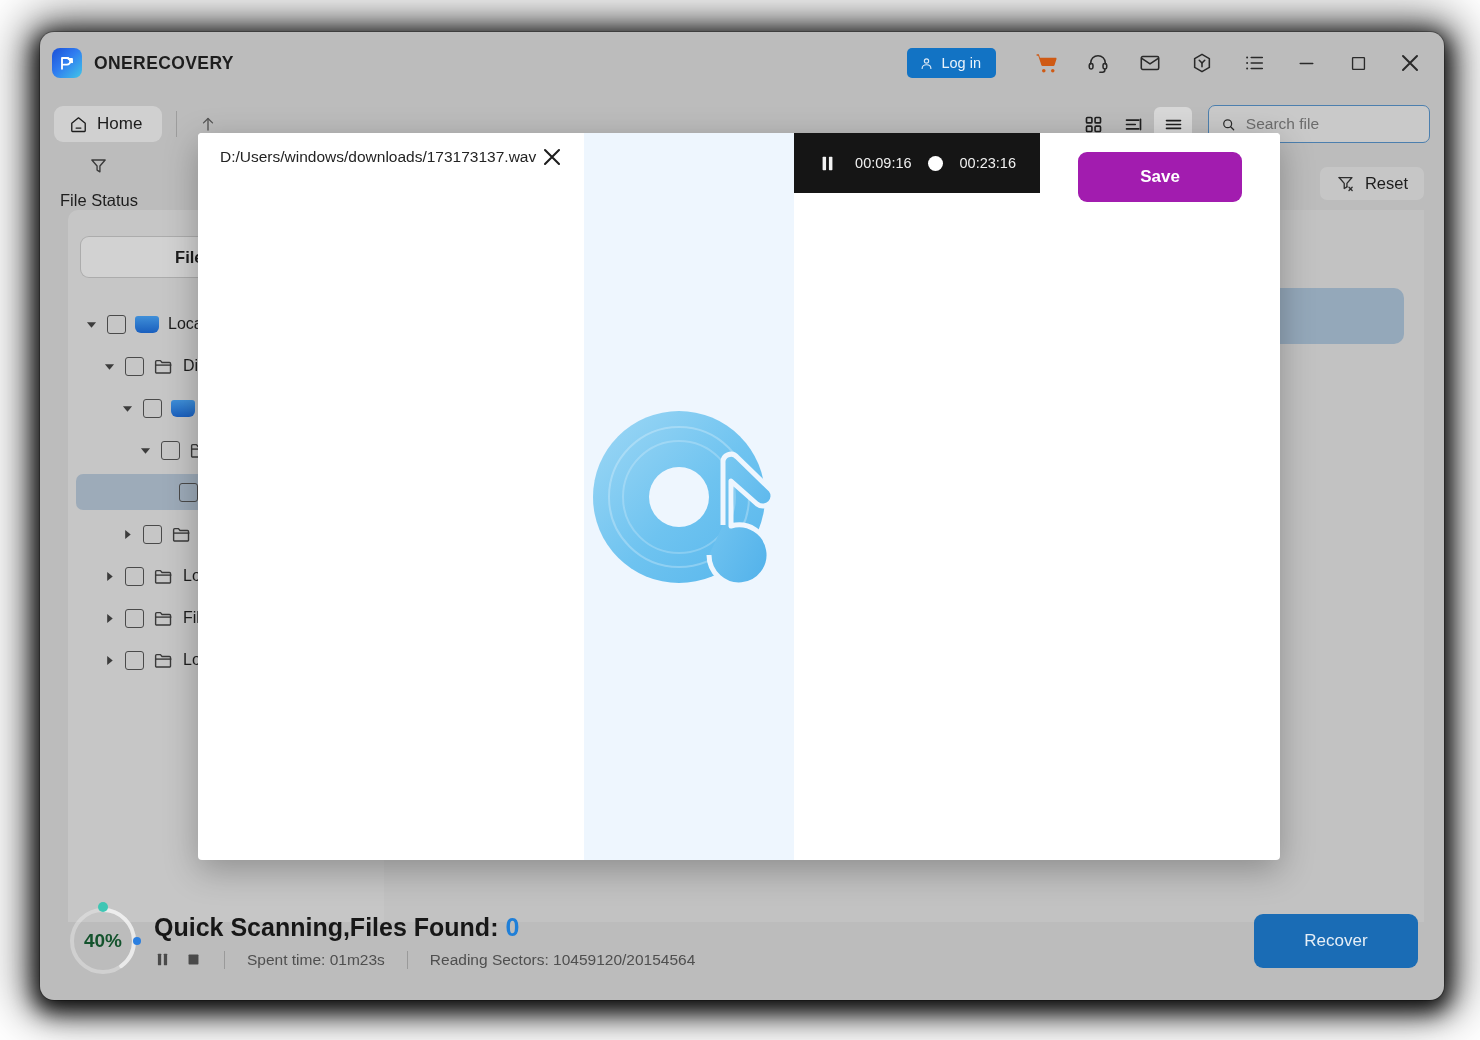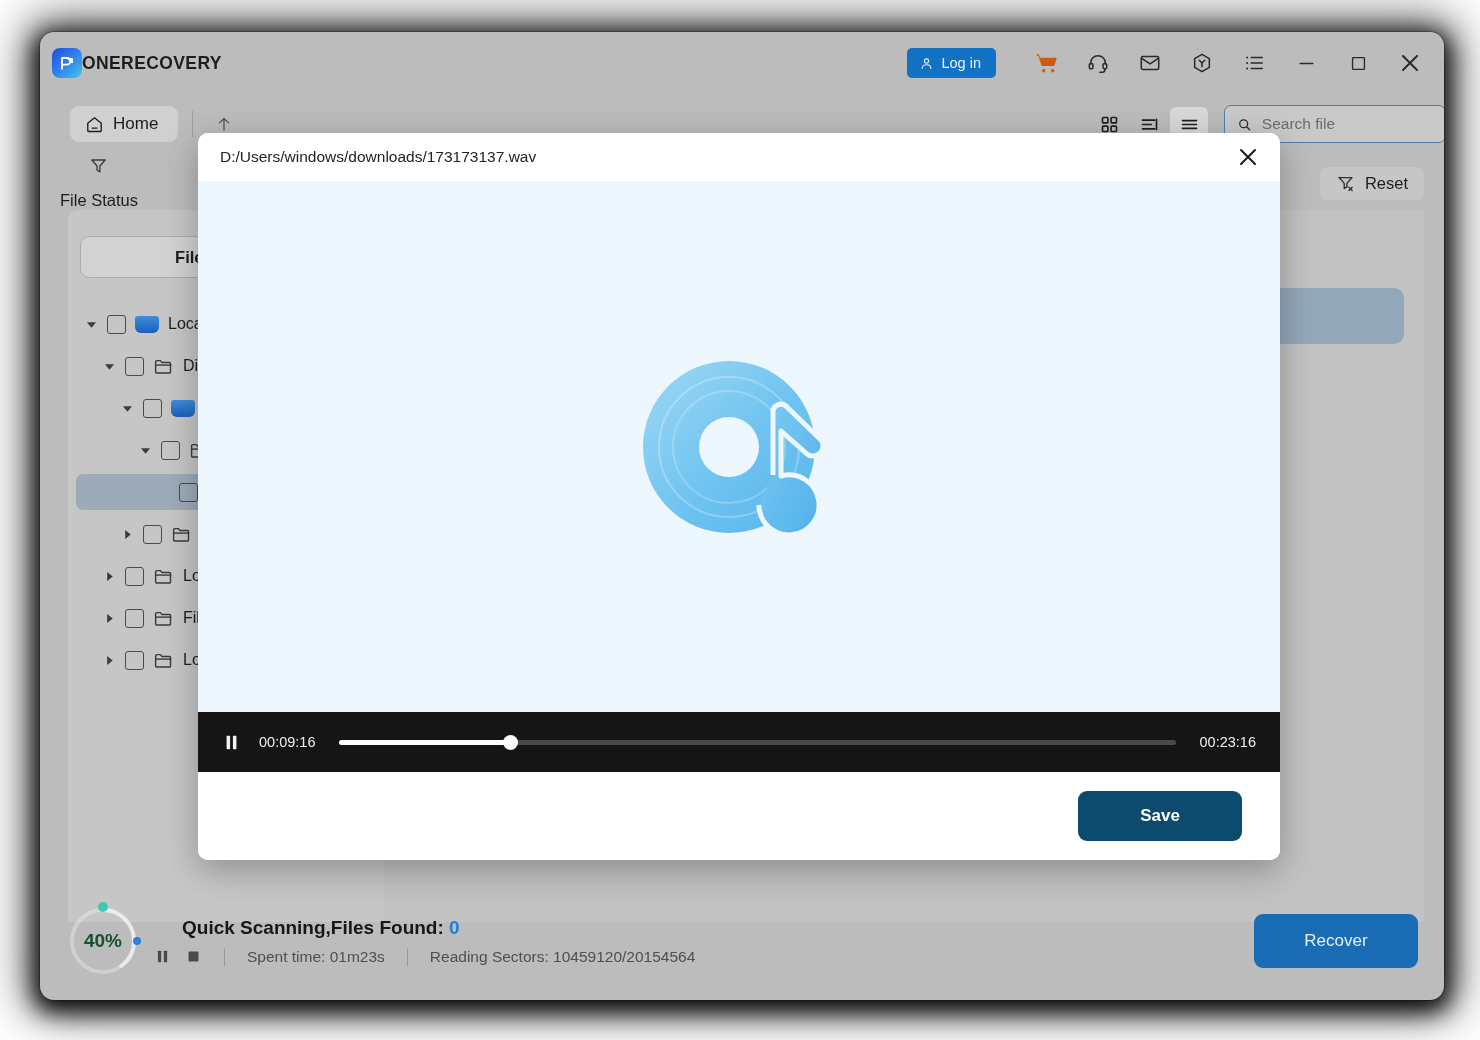--- a/index.html
+++ b/index.html
@@ -27,21 +27,21 @@
   }
 
   
   #app-dim { position: absolute; inset: 0; }
 
   
   .titlebar {
     position: absolute; left: 0; top: 0; width: 100%; height: 62px;
     display: flex; align-items: center;
   }
-  .brand { display: flex; align-items: center; gap: 0; margin-left: 12px; }
+  .brand { display: flex; align-items: center; gap: 12px; margin-left: 12px; }
   .brand-logo {
     width: 30px; height: 30px; border-radius: 8px;
     background: linear-gradient(135deg, #1a4fd6 0%, #2f7bf0 45%, #42c6e8 100%);
     display: flex; align-items: center; justify-content: center;
     color: #fff; font-weight: 700; font-size: 17px;
     position: relative;
   }
   .brand-logo svg { width: 20px; height: 20px; }
   .brand-name {
     font-size: 17.5px; font-weight: 700; color: #1d1d1d; letter-spacing: 0.4px;
@@ -61,21 +61,21 @@
     width: 40px; height: 40px; display: flex; align-items: center; justify-content: center;
     cursor: pointer; color: #2a2a2a;
   }
   .ticon svg { width: 22px; height: 22px; }
   .ticon.cart svg { width: 25px; height: 25px; }
   .ticon.winbtn svg { width: 19px; height: 19px; }
   .ticon.close svg { width: 24px; height: 24px; }
 
   
   .navbar {
-    position: absolute; left: 16px; top: 62px; width: 100%; height: 60px;
+    position: absolute; left: 0; top: 62px; width: 100%; height: 60px;
     display: flex; align-items: center; padding: 0 14px;
   }
   .home-btn {
     display: flex; align-items: center; gap: 9px;
     background: rgba(255,255,255,0.30);
     border-radius: 9px; padding: 8px 20px 8px 15px;
     font-size: 17px; color: #1d1d1d; cursor: pointer;
   }
   .home-btn svg { width: 19px; height: 19px; }
   .nav-sep { width: 1px; height: 26px; background: rgba(0,0,0,0.16); margin: 0 14px; }
@@ -201,43 +201,43 @@
   }
   .dot-blue {
     position: absolute; right: -1px; top: 50%; margin-top: -4px;
     width: 8px; height: 8px; border-radius: 50%; background: #2b7fe0;
   }
   .dot-teal {
     position: absolute; left: 50%; top: -2px; margin-left: -5px;
     width: 10px; height: 10px; border-radius: 50%; background: #3fc6b4;
   }
   .status-text { display: flex; flex-direction: column; gap: 9px; }
-  .scan-line { font-size: 19px; font-weight: 700; color: #171717; margin-left: 28px; }
+  .scan-line { font-size: 25px; font-weight: 700; color: #171717; }
   .scan-line .count { color: #1f7fd8; }
   .sub-line { display: flex; align-items: flex-start; gap: 14px; }
   .ctrl-btn { cursor: pointer; display: flex; align-items: center; }
   .ctrl-btn svg { width: 17px; height: 17px; color: #4a4a4a; }
   .sub-sep { width: 1px; height: 18px; background: rgba(0,0,0,0.18); margin: 0 8px; }
   .sub-text { font-size: 15.5px; color: #4f4f4f; }
   .recover-btn {
     margin-left: auto; width: 164px; height: 54px; border-radius: 9px;
     background: #1a6cb5; color: #e6eff7; border: none; cursor: pointer;
     font-size: 17px; font-family: "Liberation Sans", sans-serif;
   }
 
   
   #modal {
     position: absolute;
     left: 158px; top: 101px;
     width: 1082px; height: 727px;
     background: #ffffff;
-    border-radius: 10px;
+    border-radius: 4px;
     box-shadow: 0 10px 34px rgba(0,0,0,0.28);
     overflow: hidden;
-    display: flex; flex-direction: column;
+    display: flex; flex-direction: row;
   }
   .modal-head {
     height: 48px; display: flex; align-items: center;
     padding: 0 16px 0 22px; background: #ffffff; flex: none;
   }
   .modal-path { font-size: 15.5px; color: #232323; }
   .modal-close {
     margin-left: auto; width: 32px; height: 32px; cursor: pointer;
     display: flex; align-items: center; justify-content: center; color: #1e1e1e;
   }
@@ -271,21 +271,21 @@
     background: #ffffff; border-radius: 50%;
   }
 
   .modal-foot {
     height: 88px; background: #ffffff; flex: none;
     display: flex; align-items: center; justify-content: flex-end;
     padding: 0 38px;
   }
   .save-btn {
     width: 164px; height: 50px; border-radius: 9px;
-    background: #0c4a6e; color: #ffffff; border: none; cursor: pointer;
+    background: #a21caf; color: #ffffff; border: none; cursor: pointer;
     font-size: 17px; font-weight: 700; font-family: "Liberation Sans", sans-serif;
   }
 </style>
 </head>
 <body>
 
 <div id="page">
   <div id="app-window">
 
     <div id="app-dim">

